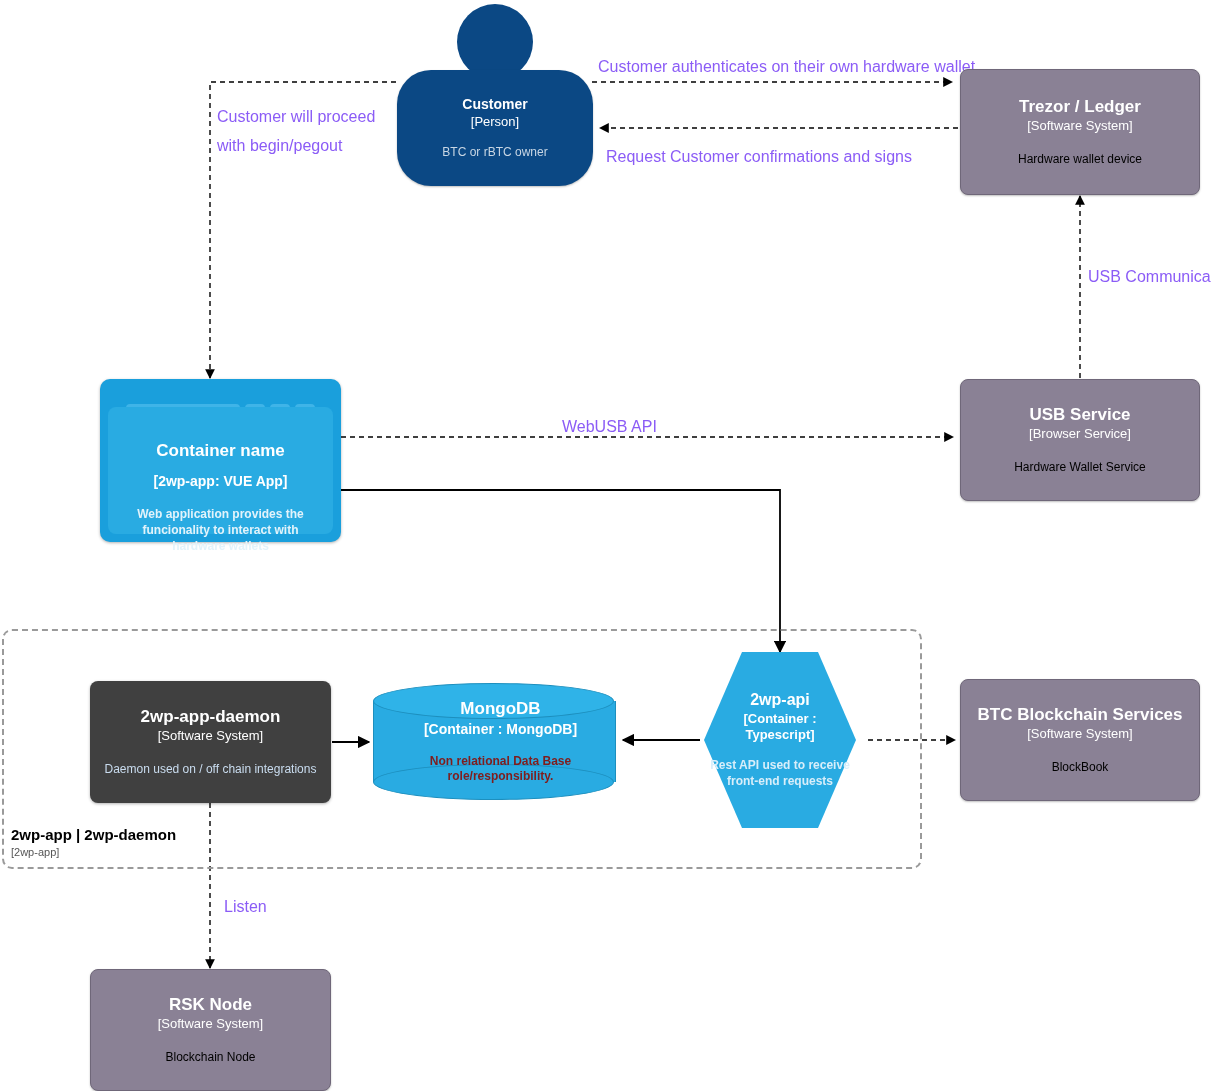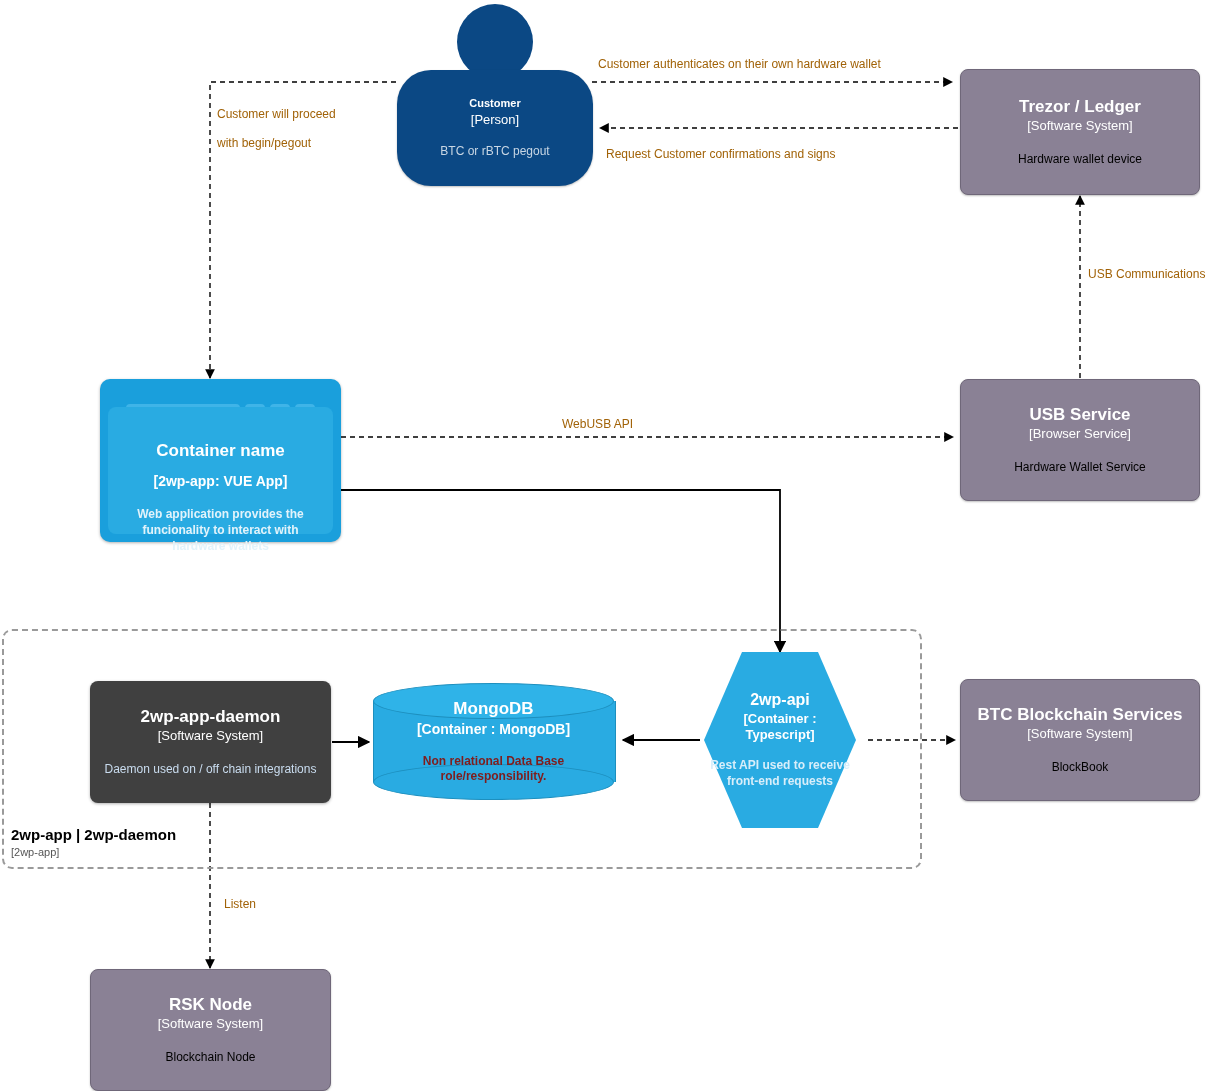--- a/index.html
+++ b/index.html
@@ -86,21 +86,21 @@
     height: 116px;
     border-radius: 34px;
     background: #0B4884;
     box-shadow: 0 1px 2px rgba(0,0,0,0.25);
     display: flex;
     flex-direction: column;
     align-items: center;
     justify-content: center;
     text-align: center;
   }
-  .person-body .n-title { font-size: 11px; }
+  .person-body .n-title { font-size: 14px; }
   .person-body .n-tech { font-size: 13px; margin-top: 2px; }
   .person-body .n-desc { font-size: 12px; margin-top: 16px; color: #c8d6e4; }
 
   
   .browser {
     position: absolute;
     background: #1a9fdc;
     border-radius: 10px;
     box-shadow: 0 1px 3px rgba(0,0,0,0.3);
     padding: 24px;
@@ -177,21 +177,21 @@
     top: 0;
     width: 100%;
     height: 36px;
     border-radius: 50%;
     background: #2FB3E8;
     border: 1px solid #1d8fbe;
     box-sizing: border-box;
   }
   .cyl-text {
     position: absolute;
-    left: 0;
+    left: 7px;
     top: 0;
     width: 100%;
     height: 100%;
     display: flex;
     flex-direction: column;
     align-items: center;
     justify-content: center;
     text-align: center;
   }
   .cyl-text .n-title { font-size: 17px; }
@@ -255,22 +255,22 @@
   }
   .boundary-tech {
     font-size: 11px;
     color: #555555;
     margin-top: 2px;
   }
 
   
   .elabel {
     position: absolute;
-    font-size: 12px;
-    color: #a16207;
+    font-size: 16px;
+    color: #8b5cf6;
     white-space: nowrap;
     line-height: 1.35;
   }
 </style>
 </head>
 <body>
 
 <div id="canvas">
 
   <svg id="edges" viewBox="0 0 1211 1091" width="1211" height="1091">
@@ -319,21 +319,21 @@
   <div class="boundary-label" style="left:11px; top:826px;">
     <div class="boundary-name">2wp-app | 2wp-daemon</div>
     <div class="boundary-tech">[2wp-app]</div>
   </div>
 
   <div class="person-wrap" style="left:397px; top:4px; width:196px; height:182px;">
     <div class="person-head"></div>
     <div class="person-body">
       <div class="n-title">Customer</div>
       <div class="n-tech">[Person]</div>
-      <div class="n-desc">BTC or rBTC pegout</div>
+      <div class="n-desc">BTC or rBTC owner</div>
     </div>
   </div>
 
   <div class="node sys" style="left:960px; top:69px; width:240px; height:126px;">
     <div class="n-title">Trezor / Ledger</div>
     <div class="n-tech">[Software System]</div>
     <div class="n-desc">Hardware wallet device</div>
   </div>
 
   <div class="node sys" style="left:960px; top:379px; width:240px; height:122px;">

